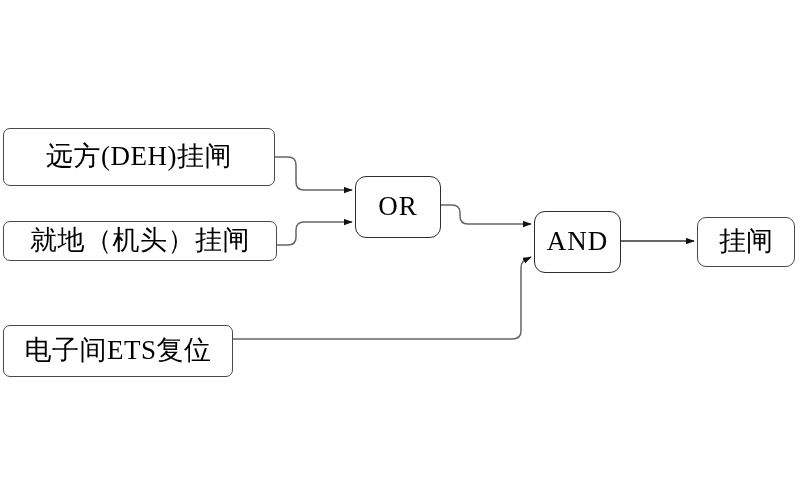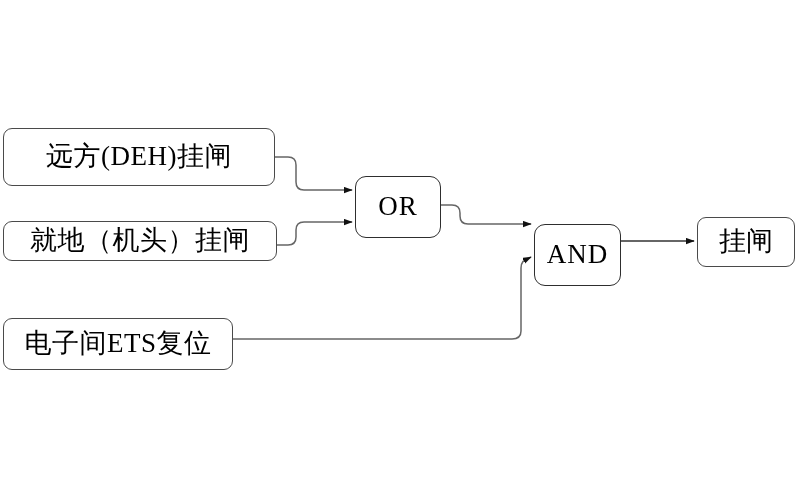--- a/index.html
+++ b/index.html
@@ -24,20 +24,21 @@
     display: flex;
     align-items: center;
     justify-content: center;
     color: #000000;
     line-height: 1.1;
     white-space: nowrap;
   }
   .node-input {
     font-size: 27px;
     letter-spacing: 0.5px;
+    border-radius: 7px;
   }
   .node-gate {
     font-size: 27px;
     border-width: 1.8px;
     border-color: #2e2e2e;
     border-radius: 11px;
     letter-spacing: 1px;
   }
   .node-output {
     font-size: 27px;
@@ -75,29 +76,29 @@
   </svg>
 
   <div class="node node-input" style="left:3px; top:128px; width:272px; height:58px;">
     <span>远方(DEH)挂闸</span>
   </div>
 
   <div class="node node-input" style="left:3px; top:221px; width:274px; height:40px;">
     <span>就地（机头）挂闸</span>
   </div>
 
-  <div class="node node-input" style="left:3px; top:318px; width:230px; height:52px;">
+  <div class="node node-input" style="left:3px; top:325px; width:230px; height:52px;">
     <span>电子间ETS复位</span>
   </div>
 
   <div class="node node-gate" style="left:355px; top:176px; width:86px; height:62px;">
     <span>OR</span>
   </div>
 
-  <div class="node node-gate" style="left:534px; top:224px; width:87px; height:62px;">
+  <div class="node node-gate" style="left:534px; top:211px; width:87px; height:62px;">
     <span>AND</span>
   </div>
 
   <div class="node node-output" style="left:697px; top:217px; width:98px; height:50px;">
     <span>挂闸</span>
   </div>
 
 </div>
 
 </body></html>

